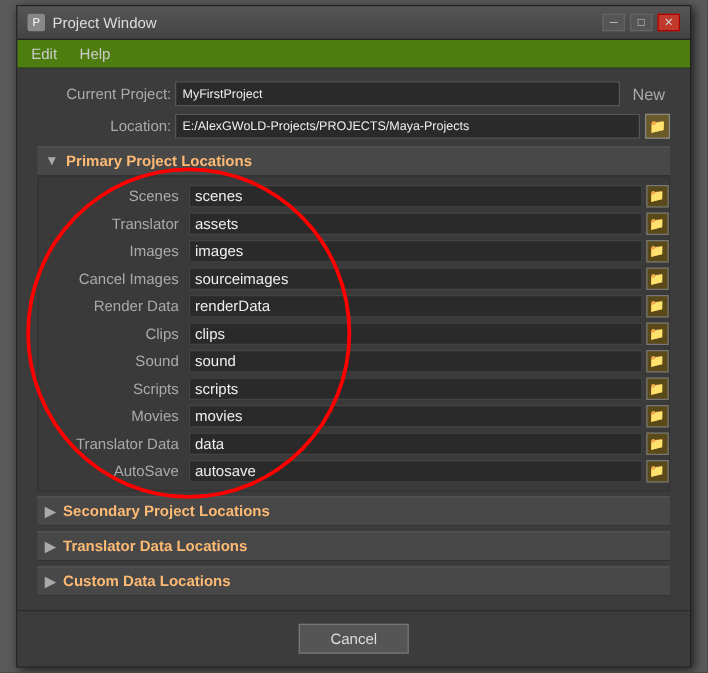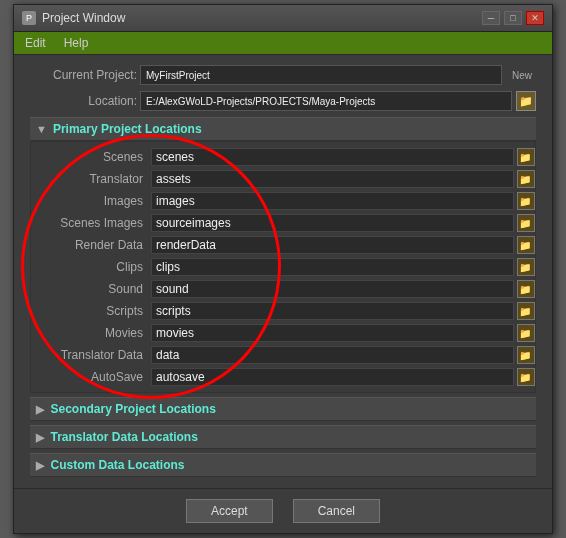--- a/index.html
+++ b/index.html
@@ -99,21 +99,21 @@
       border: 1px solid #555;
       color: #eee;
       padding: 2px 5px;
       font-size: 10px;
       height: 20px;
       outline: none;
     }
     .new-btn {
       margin-left: 6px;
       color: #aaa;
-      font-size: 10px;
+      font-size: 13px;
       cursor: pointer;
       background: none;
       border: none;
       padding: 2px 4px;
     }
     .folder-btn {
       margin-left: 4px;
       width: 20px;
       height: 20px;
       background: #6a5a2a;
@@ -126,21 +126,21 @@
     }
     .section-header {
       display: flex;
       align-items: center;
       background: #484848;
       border-top: 1px solid #555;
       border-bottom: 1px solid #333;
       padding: 4px 6px;
       margin-bottom: 0;
       cursor: pointer;
-      color: #5eead4;
+      color: #fdba74;
       font-size: 12px;
       font-weight: bold;
       margin-top: 4px;
     }
     .section-arrow {
       margin-right: 6px;
       font-size: 11px;
       color: #aaa;
     }
     .section-arrow.collapsed::before { content: '▶'; }
@@ -276,21 +276,21 @@
               <span class="loc-label">Translator</span>
               <input class="loc-input" type="text" value="assets" style="">
               <div class="loc-folder">📁</div>
             </div>
             <div class="loc-row">
               <span class="loc-label">Images</span>
               <input class="loc-input" type="text" value="images" style="">
               <div class="loc-folder">📁</div>
             </div>
             <div class="loc-row">
-              <span class="loc-label">Scenes Images</span>
+              <span class="loc-label">Cancel Images</span>
               <input class="loc-input" type="text" value="sourceimages" style="">
               <div class="loc-folder">📁</div>
             </div>
             <div class="loc-row">
               <span class="loc-label">Render Data</span>
               <input class="loc-input" type="text" value="renderData" style="">
               <div class="loc-folder">📁</div>
             </div>
             <div class="loc-row">
               <span class="loc-label">Clips</span>
@@ -342,16 +342,15 @@
 
     <div class="collapsible-section">
       <div class="section-header">
         <span class="section-arrow collapsed"></span>
         <span>Custom Data Locations</span>
       </div>
     </div>
   </div>
 
   <div class="footer">
-    <button class="footer-btn">Accept</button>
     <button class="footer-btn">Cancel</button>
   </div>
 </div>
 
 </body></html>

